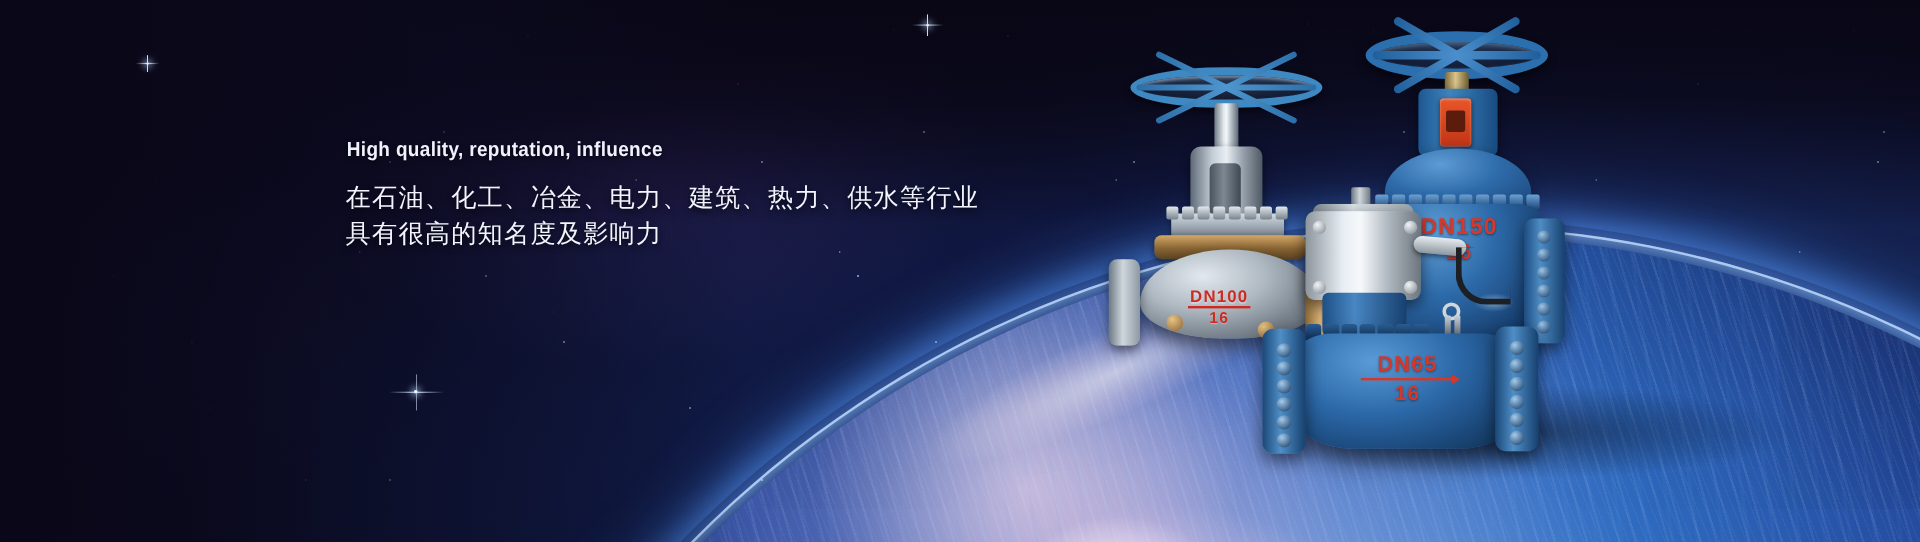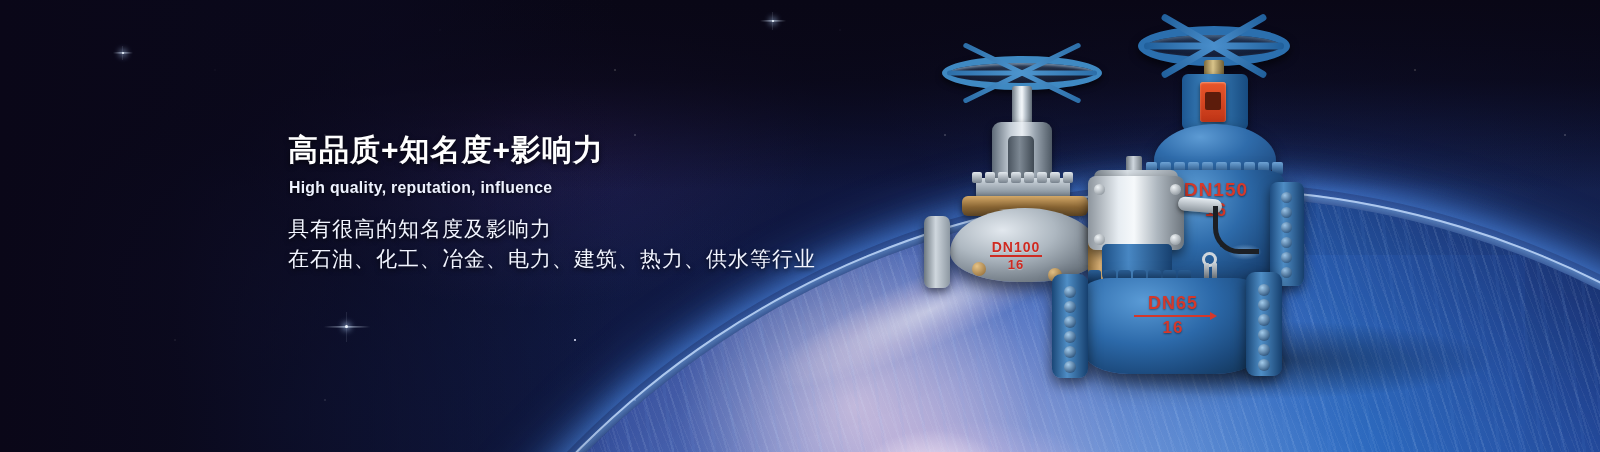--- a/index.html
+++ b/index.html
@@ -479,26 +479,25 @@
 
   <div class="top-fade"></div>
   <div class="left-fade"></div>
 
   <div class="sparkle s1"></div>
   <div class="sparkle s2"></div>
   <div class="sparkle s3"></div>
 
   <div class="copy">
 
-    <p class="subhead">高品质+知名度+影响力</p>
     <p class="subhead-en">High quality, reputation, influence</p>
 
     <div class="body-block">
+      <p class="body-line">在石油、化工、冶金、电力、建筑、热力、供水等行业</p>
       <p class="body-line">具有很高的知名度及影响力</p>
-      <p class="body-line">在石油、化工、冶金、电力、建筑、热力、供水等行业</p>
     </div>
   </div>
 
   <div class="valve-shadow"></div>
 
   <div class="valves">
 
     <div class="v2">
       <div class="wheel-ell">
         <div class="bar"></div>

